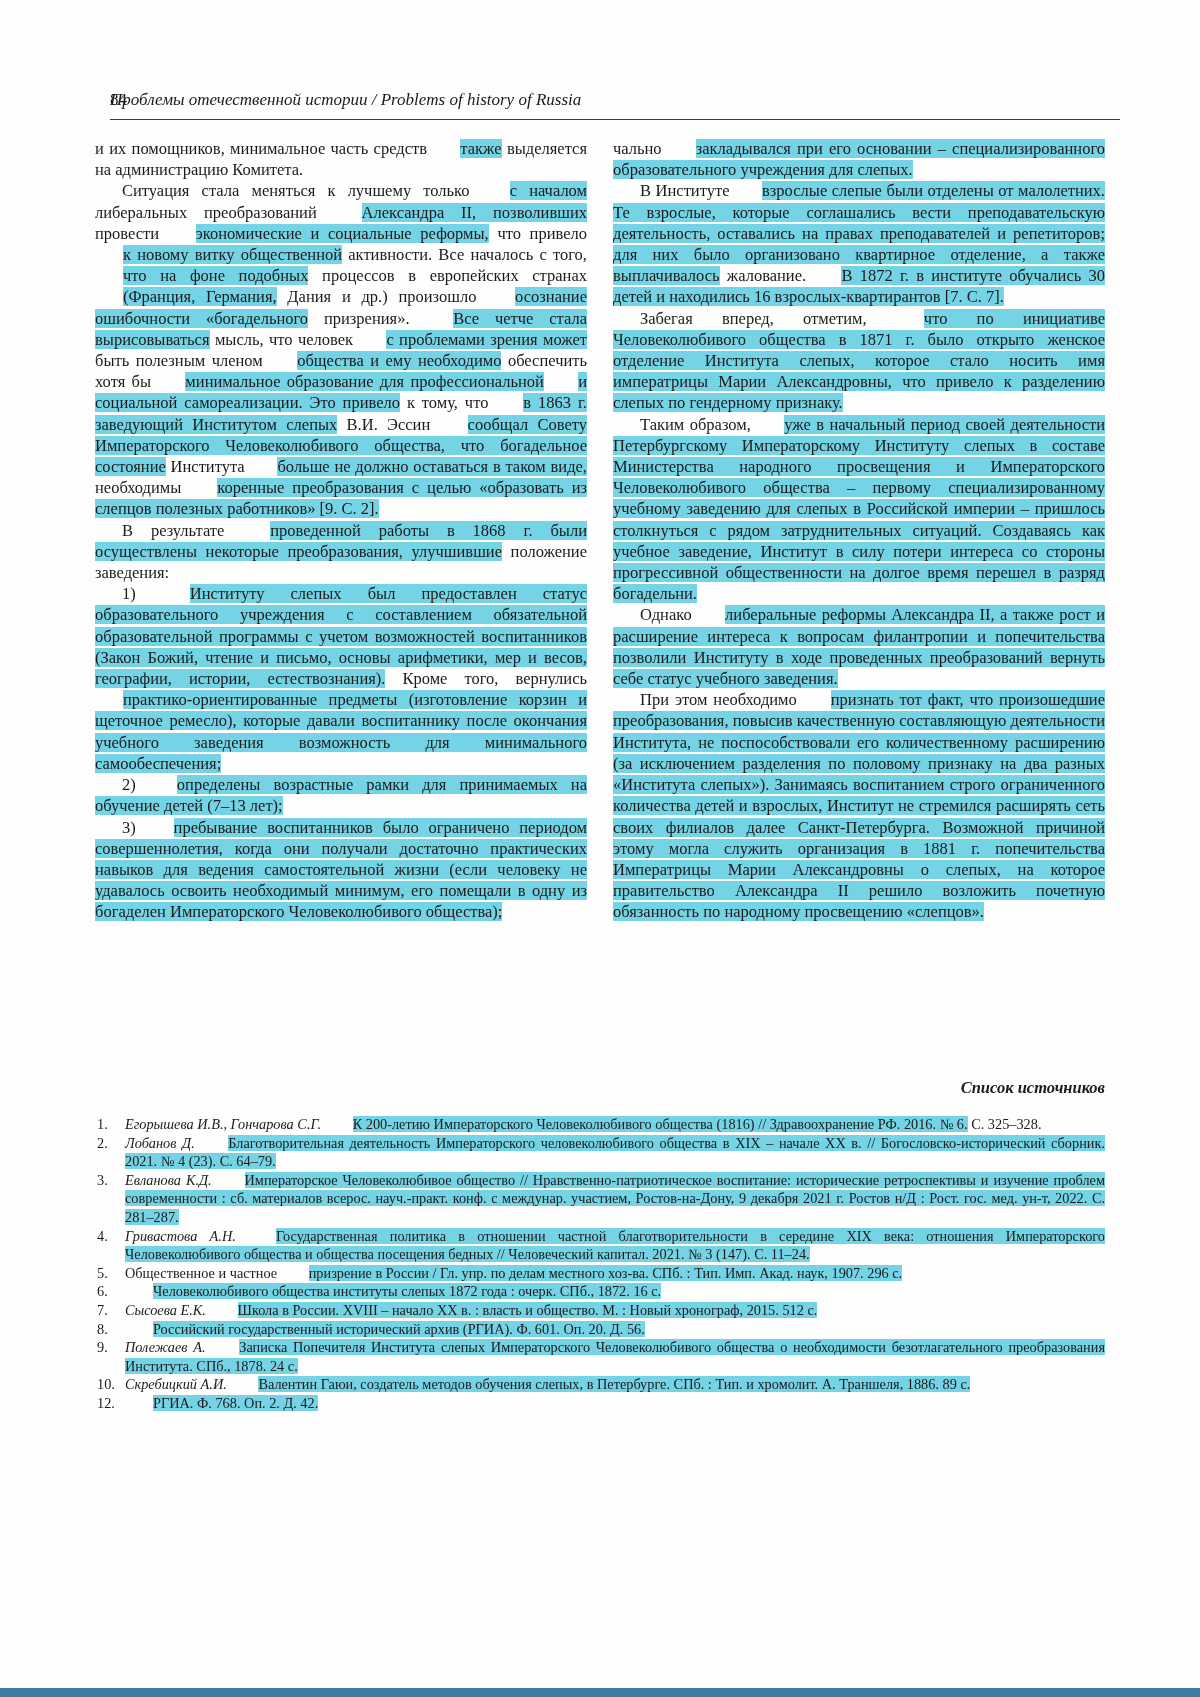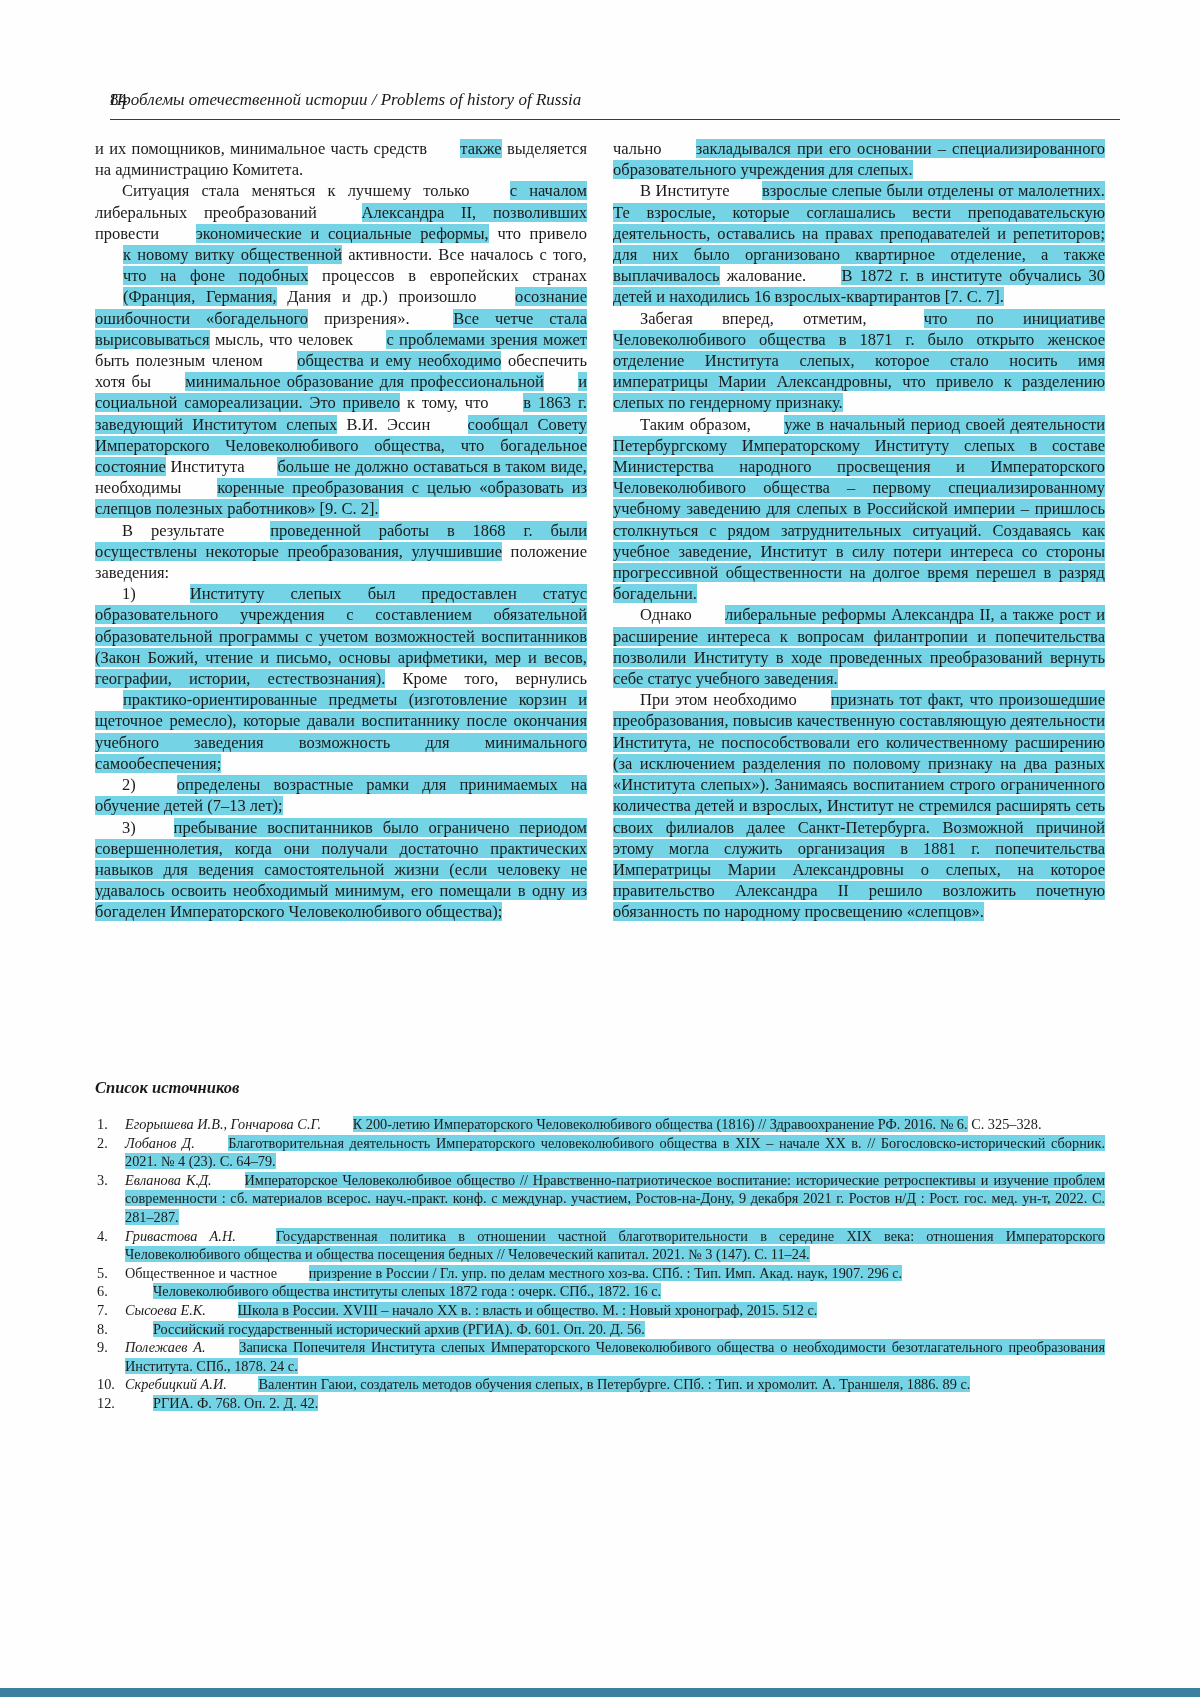--- a/index.html
+++ b/index.html
@@ -50,21 +50,21 @@
   
   .sources {
     position: absolute;
     top: 1078px; left: 95px; width: 1010px;
   }
   .sources-heading {
     margin: 0 0 17px 0;
     font-size: 16.5px;
     font-weight: bold;
     font-style: italic;
-    text-align: left;
+    text-align: right;
   }
   .refs {
     font-size: 14.3px;
     line-height: 18.6px;
     text-align: justify;
   }
   .ref { position: relative; padding-left: 30px; margin: 0; }
   .ref-num { position: absolute; left: 2px; top: 0; }
 
   

